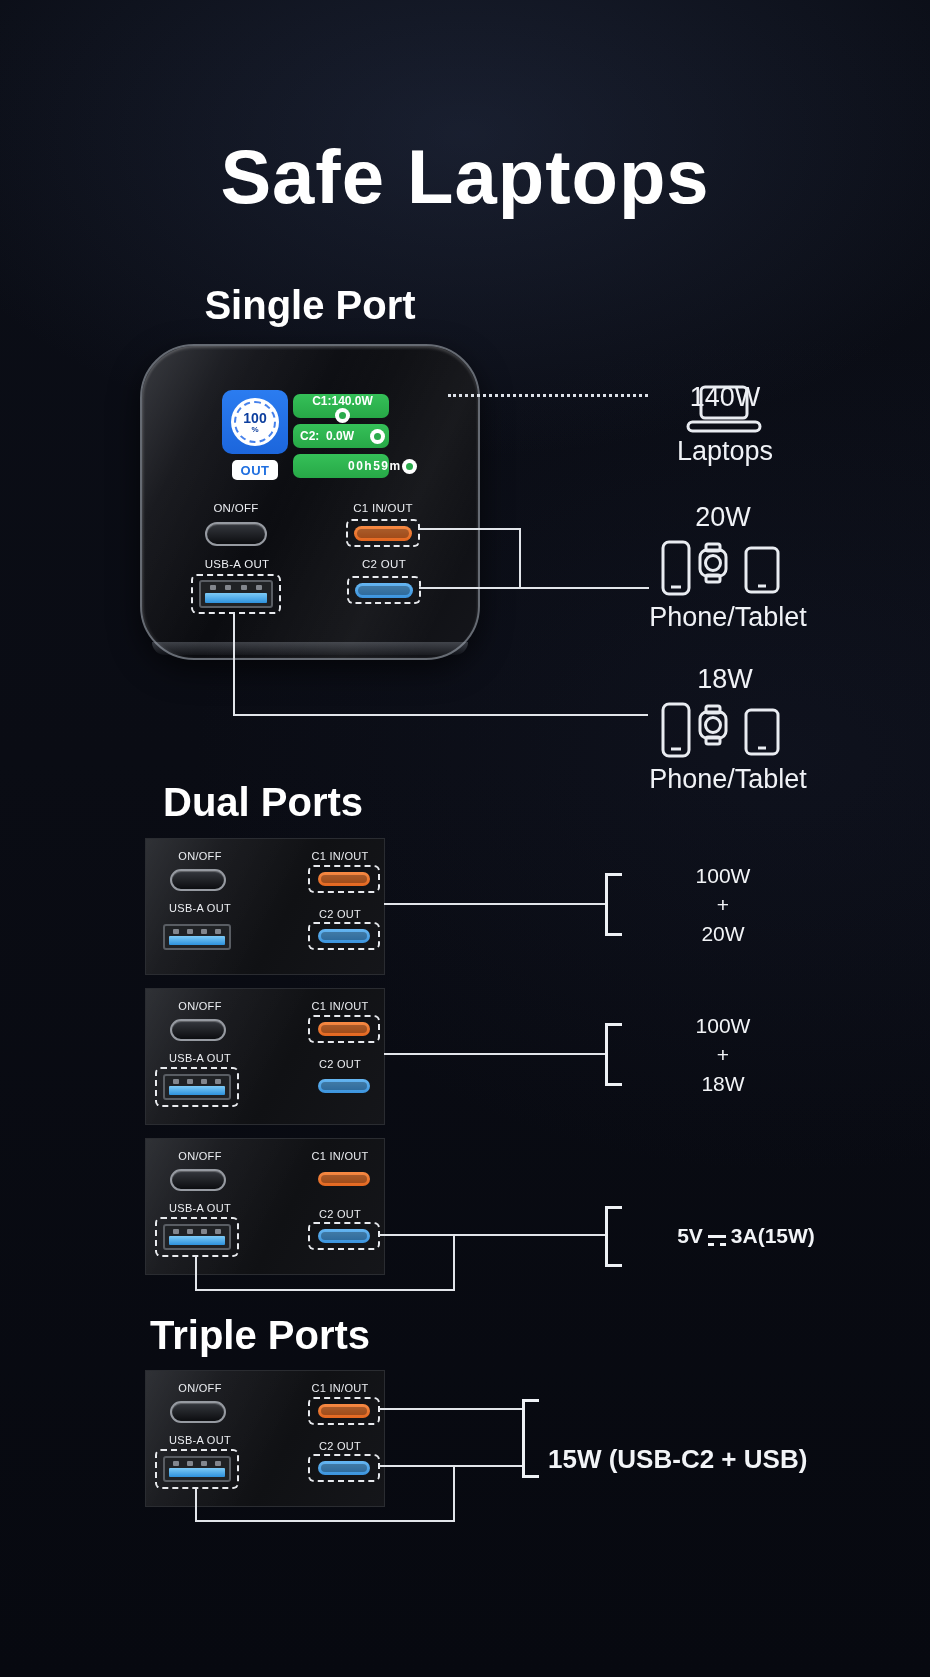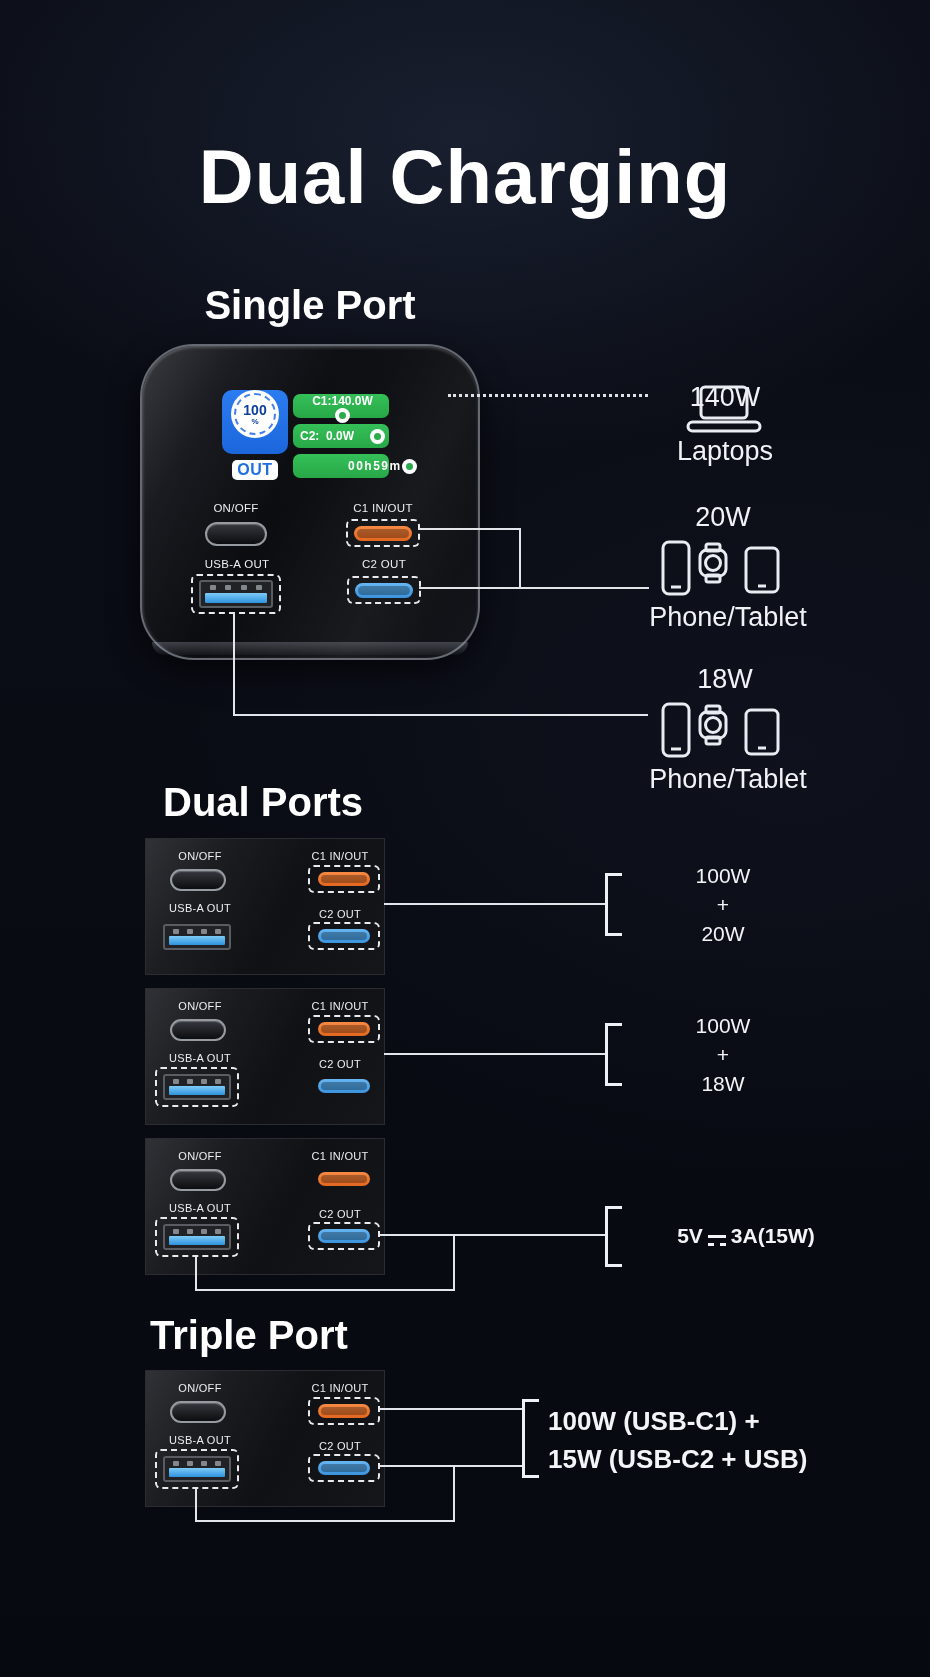--- a/index.html
+++ b/index.html
@@ -24,28 +24,28 @@
     border-radius:54px; border:2px solid #666b73;
     background:linear-gradient(125deg,#23252b 0%,#131419 22%,#0b0c10 48%,#0d0e12 72%,#15161b 100%);
     box-shadow:inset 0 2px 3px rgba(255,255,255,0.20), inset 2px 0 3px rgba(255,255,255,0.08), 0 10px 30px rgba(0,0,0,0.6); }
   .device::before{ content:""; position:absolute; inset:0; border-radius:inherit;
     background:linear-gradient(115deg, rgba(255,255,255,0.10) 0%, rgba(255,255,255,0.03) 18%, rgba(255,255,255,0) 42%, rgba(255,255,255,0.05) 72%, rgba(255,255,255,0) 88%); }
   .dv-rim{ position:absolute; left:10px; right:10px; bottom:3px; height:13px;
     border-radius:0 0 46px 46px;
     background:linear-gradient(180deg, rgba(172,180,192,0.30), rgba(90,95,105,0.10)); }
 
   .bat{ position:absolute; left:80px; top:44px; width:66px; height:64px; border-radius:10px;
-    background:linear-gradient(180deg,#2b7cf0,#1c66dc); display:flex; justify-content:center; }
+    background:linear-gradient(180deg,#2b7cf0,#1c66dc); display:flex; align-items:center; justify-content:center; }
   .bat-circle{ position:relative; width:48px; height:48px; border-radius:50%; background:#ffffff;
     display:flex; flex-direction:column; align-items:center; justify-content:center; }
   .bat-ring{ position:absolute; inset:3px; border:2px dashed rgba(38,108,232,0.85); border-radius:50%; }
   .bat-num{ font-size:14px; font-weight:700; color:#0c3e9e; line-height:14px; }
   .bat-pct{ font-size:8px; font-weight:700; color:#0c3e9e; line-height:9px; }
   .out-pill{ position:absolute; left:90px; top:114px; width:46px; height:20px; border-radius:5px;
-    background:#ffffff; color:#1f6fe0; font-size:16px; font-weight:700; display:flex;
+    background:#ffffff; color:#1f6fe0; font-size:13px; font-weight:700; display:flex;
     align-items:center; justify-content:center; letter-spacing:0.5px; }
 
   .gpill{ position:absolute; left:151px; width:96px; height:24px; border-radius:7px;
     background:linear-gradient(180deg,#35c058,#27a847); display:flex; align-items:center;
     justify-content:space-between; padding:0 4px 0 7px; }
   .gp1{ top:48px;flex-direction:column; } .gp2{ top:78px; } .gp3{ top:108px; }
   .gtext{ font-size:12px; font-weight:700; color:#ffffff; white-space:pre; }
   .gp3 .gtext{ letter-spacing:1.5px;margin-left:48px; }
   .gdot{ width:15px; height:15px; border-radius:50%; background:#ffffff; flex:none;
     display:flex; align-items:center; justify-content:center; }
@@ -159,21 +159,21 @@
     font-size:26px; font-weight:700; color:#f2f4f7; }
   .resT1{ top:1406px; } .resT2{ top:1444px; }
 
   svg{ display:block; }
 </style>
 </head>
 <body>
 
 <div class="canvas">
 
-  <h1 class="title">Dual Charging</h1>
+  <h1 class="title">Safe Laptops</h1>
 
   <h2 class="h h-single">Single Port</h2>
 
   <div class="device">
     <div class="bat">
       <div class="bat-circle">
         <div class="bat-ring"></div>
         <div class="bat-num">100</div>
         <div class="bat-pct">%</div>
       </div>
@@ -368,21 +368,21 @@
   <div class="vline ln-p3v1"></div>
   <div class="hline ln-p3h"></div>
   <div class="vline ln-p3v2"></div>
   <div class="bracket brk3"></div>
   <div class="res res3">
     <span>5V</span>
     <span class="dc-icon"></span>
     <span>3A(15W)</span>
   </div>
 
-  <h2 class="h h-triple">Triple Port</h2>
+  <h2 class="h h-triple">Triple Ports</h2>
 
   <div class="panel pt">
     <div class="pl pl-onoff">ON/OFF</div>
     <div class="btn-pill pp-onoff"></div>
     <div class="pl pl-c1">C1 IN/OUT</div>
     <div class="dash pd-c1">
         <div class="usbc orange"></div>
       </div>
     <div class="pl pl-usba">USB-A OUT</div>
     <div class="dash pd-usba">
@@ -400,16 +400,15 @@
     <div class="dash pd-c2">
         <div class="usbc blue"></div>
       </div>
   </div>
   <div class="hline ln-t1"></div>
   <div class="hline ln-t2"></div>
   <div class="vline ln-tv1"></div>
   <div class="hline ln-th"></div>
   <div class="vline ln-tv2"></div>
   <div class="bracket brkT"></div>
-  <div class="resT resT1">100W (USB-C1) +</div>
   <div class="resT resT2">15W (USB-C2 + USB)</div>
 
 </div>
 
 </body></html>

